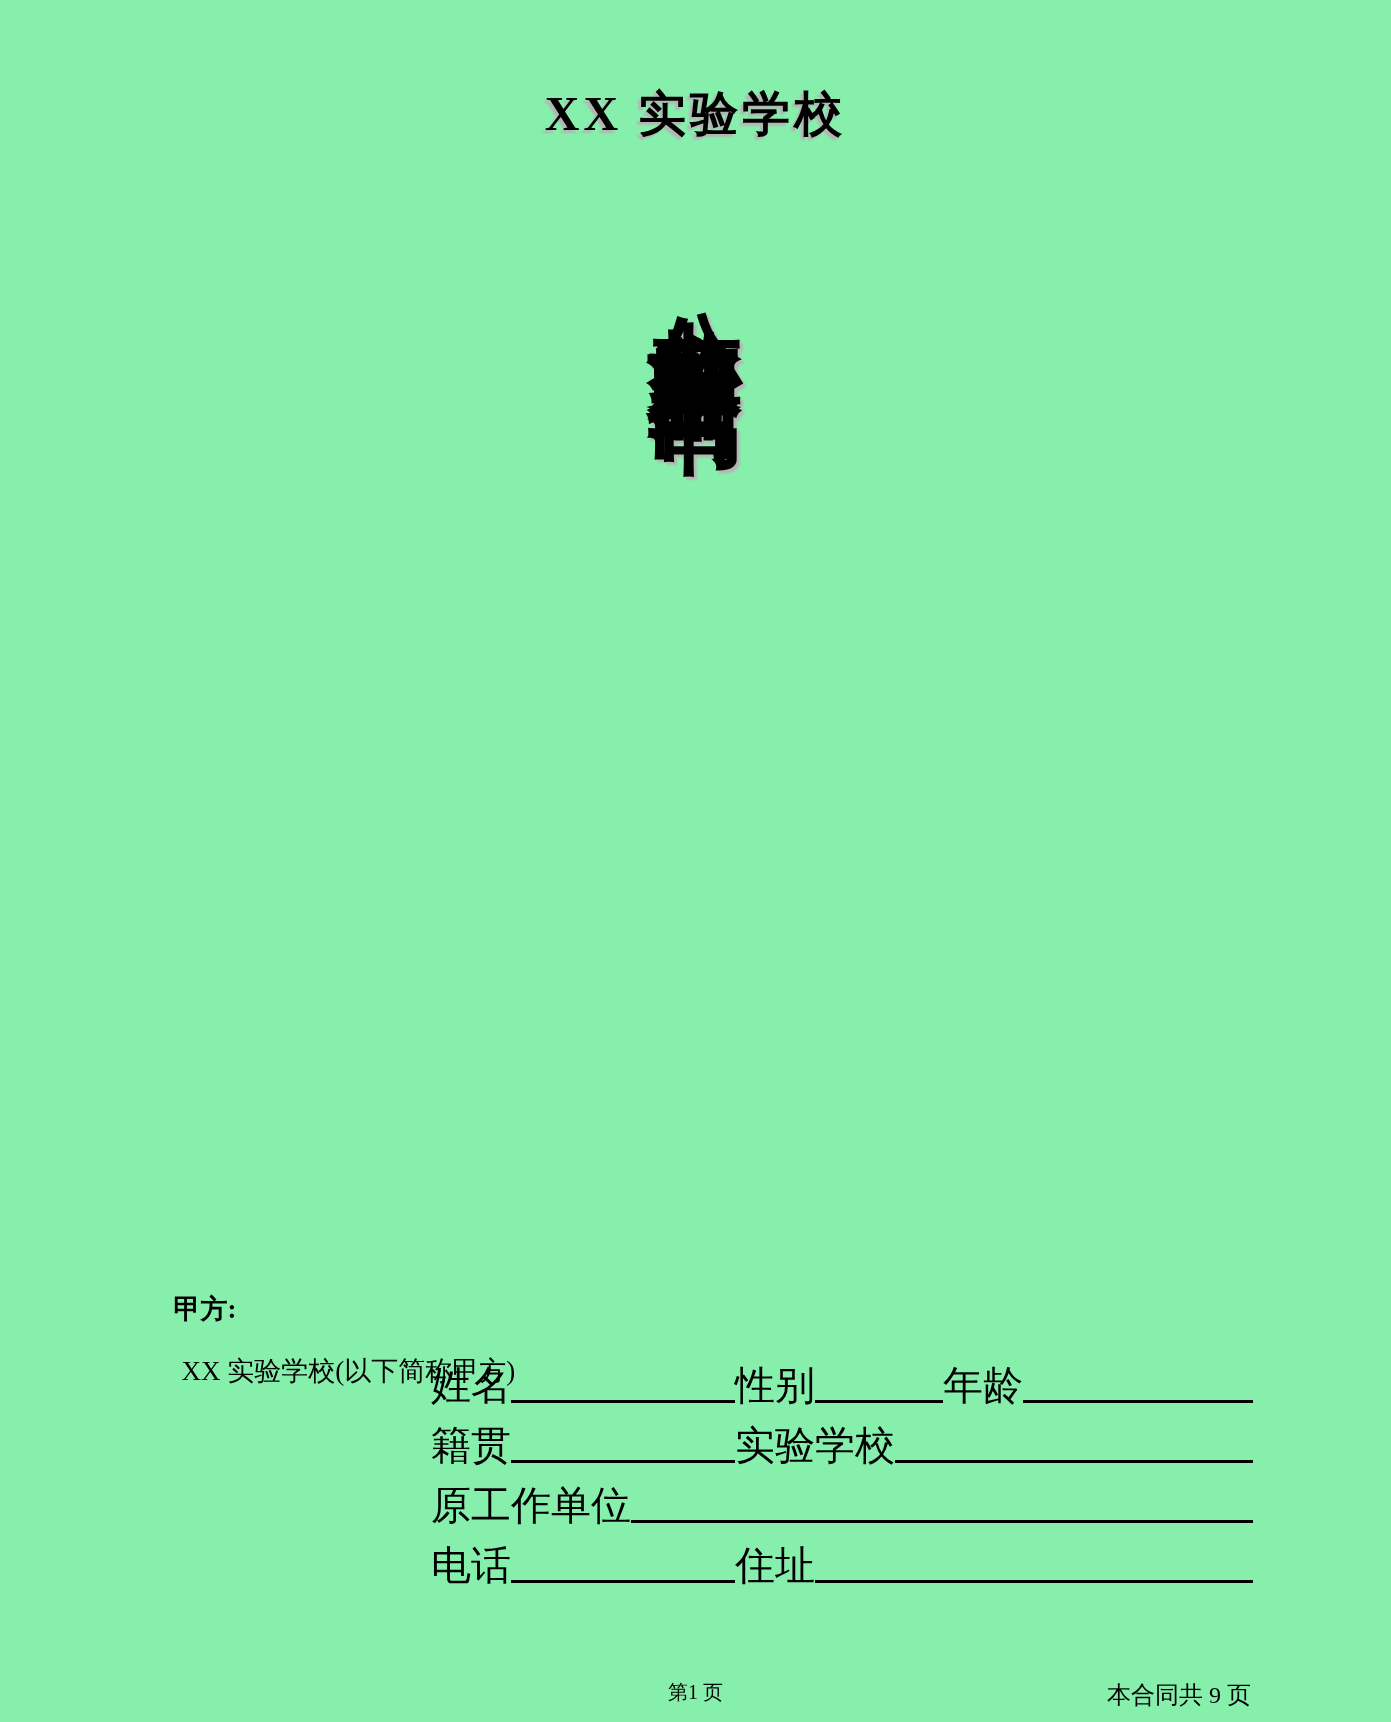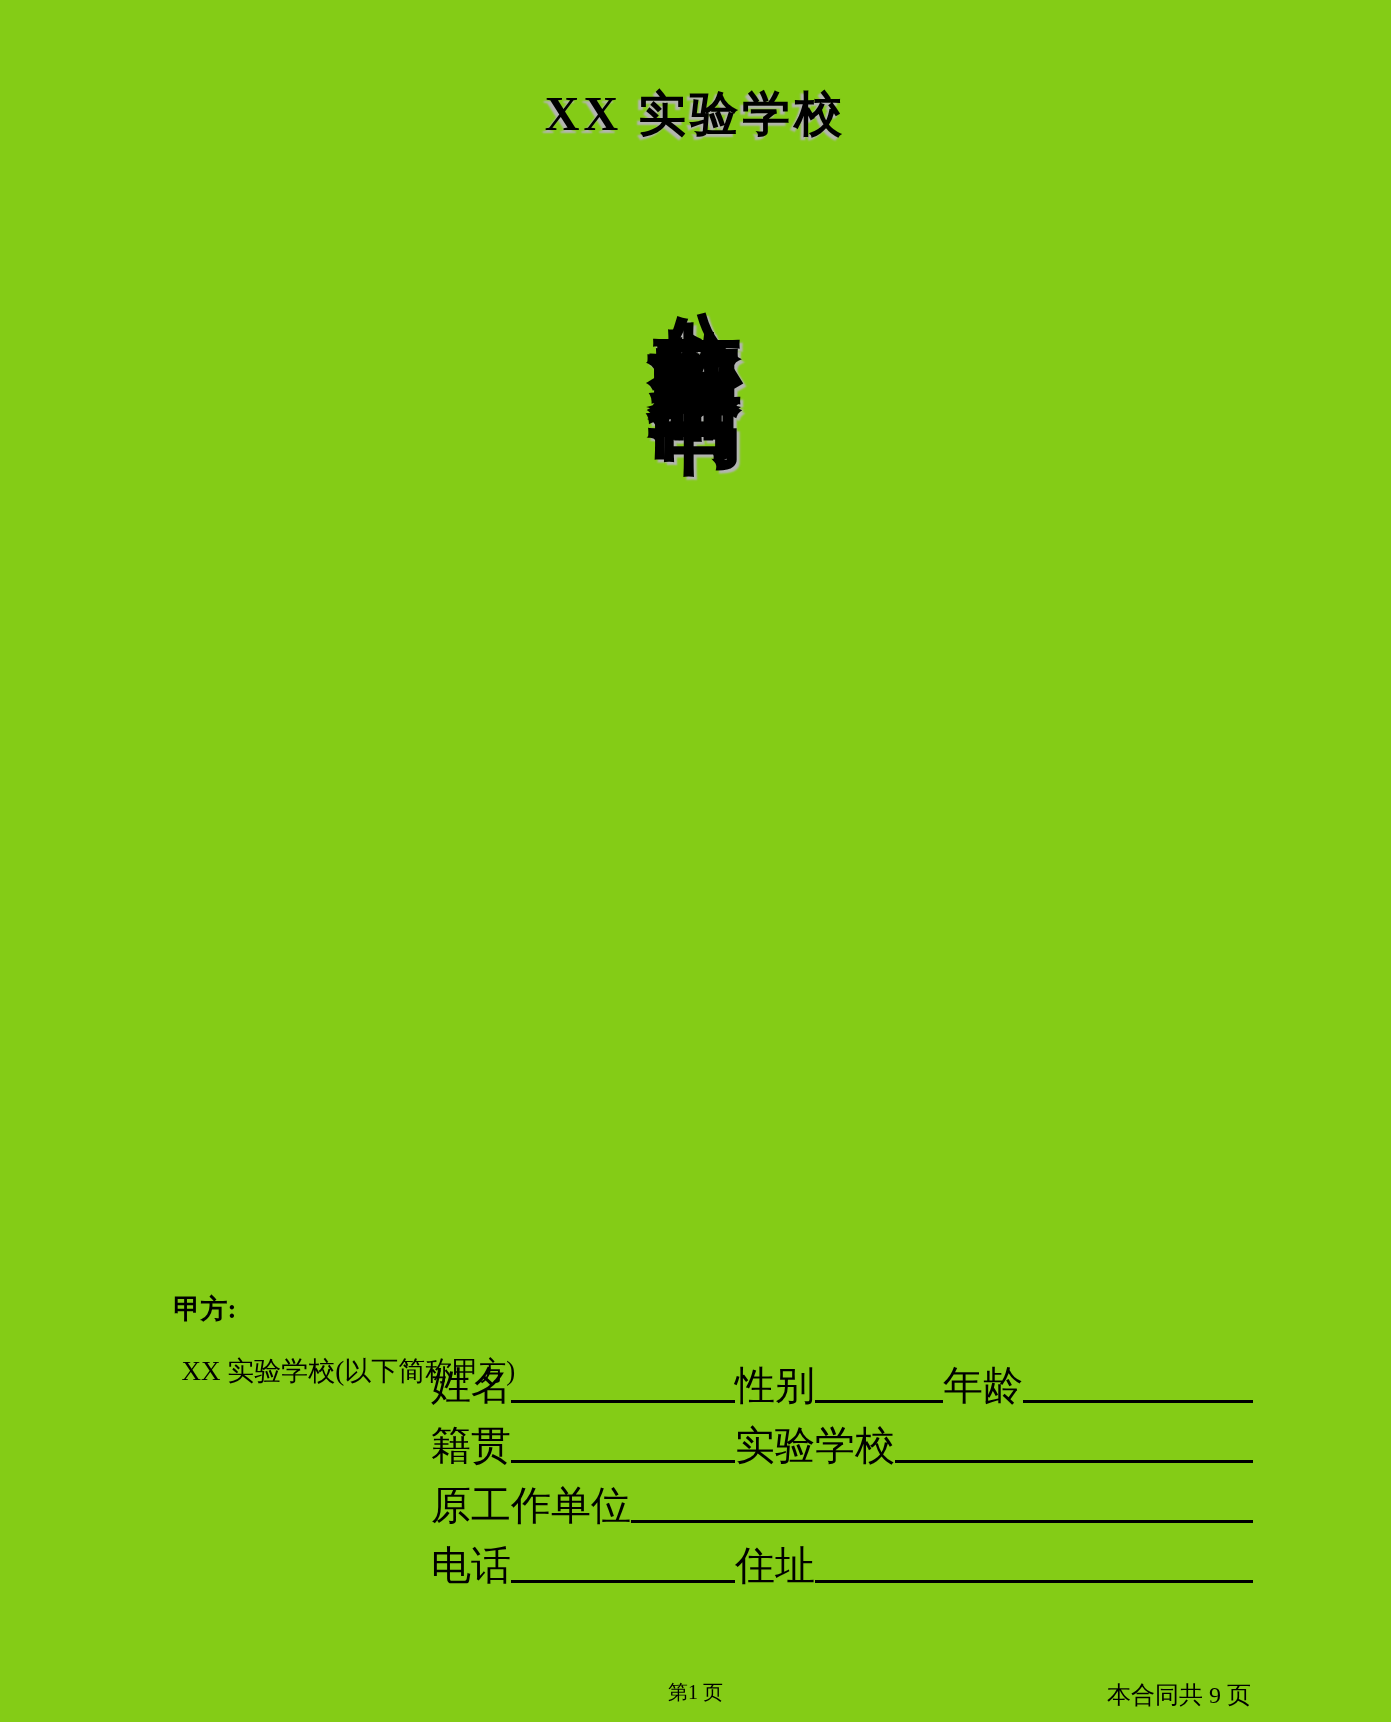--- a/index.html
+++ b/index.html
@@ -4,21 +4,21 @@
 <style>
   html, body {
     margin: 0;
     padding: 0;
     background: #ffffff;
   }
   .page {
     position: relative;
     width: 1391px;
     height: 1722px;
-    background: #84cc16;
+    background: #86efac;
     color: #000000;
     font-family: "Liberation Serif", "DejaVu Serif", serif;
     overflow: hidden;
   }
 
   
   .school-header {
     position: absolute;
     top: 86px;
     left: 0;

